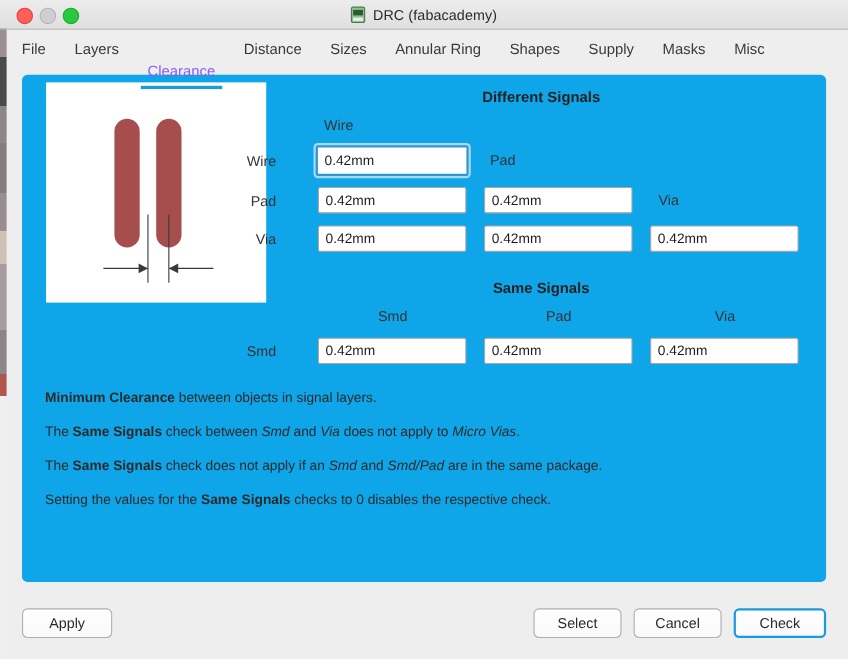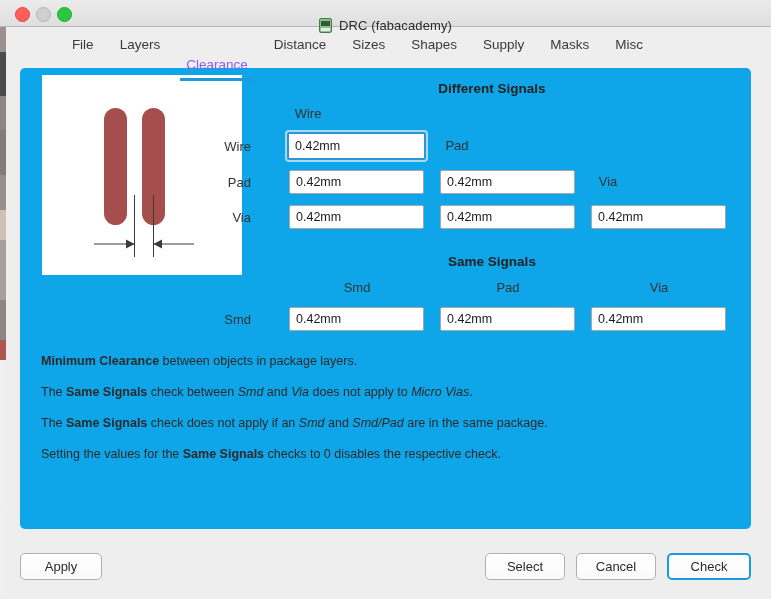--- a/index.html
+++ b/index.html
@@ -62,21 +62,20 @@
   .tl-zoom   { left: 57px; background: #28c840; border: 1px solid #1dad2b; }
 
   .title-wrap {
     position: absolute;
     left: 0; top: 0;
     width: 771px; height: 27px;
     display: flex;
     align-items: center;
     justify-content: center;
     gap: 7px;
-    margin-top: 12px;
   }
   .title-icon {
     width: 13px; height: 15px;
     position: relative;
     background: #8fbf8f;
     border: 1px solid #4b7a4b;
     border-radius: 2px;
     box-sizing: border-box;
   }
   .title-icon::before {
@@ -248,20 +247,21 @@
       <span class="title-text">DRC (fabacademy)</span>
     </div>
   </div>
 
   <div class="tabbar" id="tabbar">
       <div class="tab">File</div>
       <div class="tab">Layers</div>
       <div class="tab active">Clearance</div>
       <div class="tab">Distance</div>
       <div class="tab">Sizes</div>
+      <div class="tab">Annular Ring</div>
       <div class="tab">Shapes</div>
       <div class="tab">Supply</div>
       <div class="tab">Masks</div>
       <div class="tab">Misc</div>
     </div>
 
   <div class="panel">
 
     <div class="illus">
       <svg width="200" height="200" viewBox="0 0 200 200">
@@ -301,21 +301,21 @@
     <div class="colhead" style="left:267px; top:212px;">Smd</div>
     <div class="colhead" style="left:418px; top:212px;">Pad</div>
     <div class="colhead" style="left:569px; top:212px;">Via</div>
 
     <div class="rowlabel" style="left:177px; top:244px;">Smd</div>
 
     <input class="field" style="left: 269px; top: 239px;" type="text" value="0.42mm">
     <input class="field" style="left: 420px; top: 239px;" type="text" value="0.42mm">
     <input class="field" style="left: 571px; top: 239px;" type="text" value="0.42mm">
 
-    <div class="desc" id="desc-0" style="top:286px;"><b>Minimum Clearance</b><span> between objects in package layers.</span></div>
+    <div class="desc" id="desc-0" style="top:286px;"><b>Minimum Clearance</b><span> between objects in signal layers.</span></div>
     <div class="desc" id="desc-1" style="top:317px;"><span>The </span><b>Same Signals</b><span> check between </span><i>Smd</i><span> and </span><i>Via</i><span> does not apply to </span><i>Micro Vias</i><span>.</span></div>
     <div class="desc" id="desc-2" style="top:348px;"><span>The </span><b>Same Signals</b><span> check does not apply if an </span><i>Smd</i><span> and </span><i>Smd/Pad</i><span> are in the same package.</span></div>
     <div class="desc" id="desc-3" style="top:379px;"><span>Setting the values for the </span><b>Same Signals</b><span> checks to 0 disables the respective check.</span></div>
   </div>
 
   <button class="btn" id="btn-apply">Apply</button>
   <button class="btn" id="btn-select">Select</button>
   <button class="btn" id="btn-cancel">Cancel</button>
   <button class="btn default" id="btn-check">Check</button>
 

